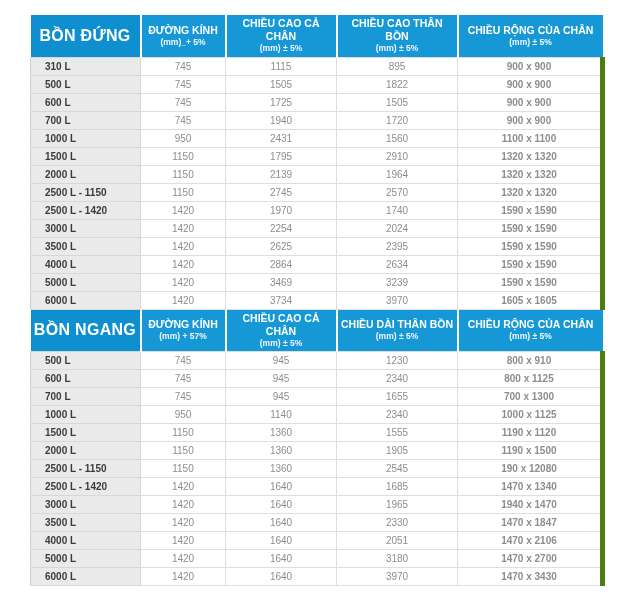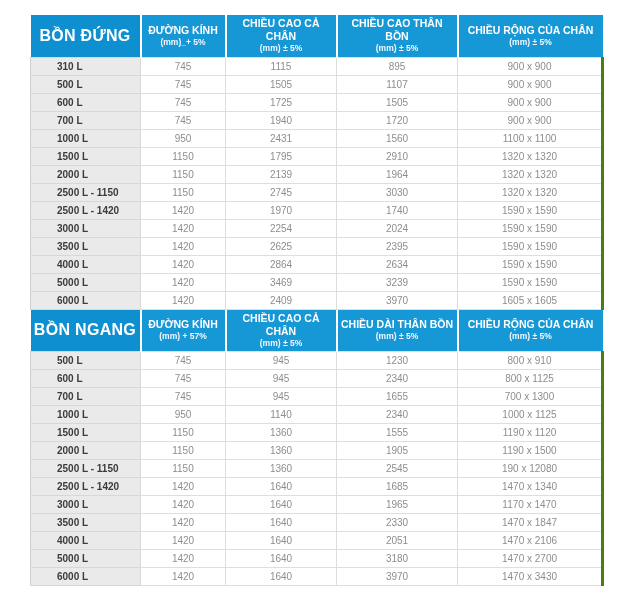--- a/index.html
+++ b/index.html
@@ -60,30 +60,30 @@
   
   tbody tr { height: 18px; }
   tbody th.row-label {
     background: #eaeaea;
     border: 1px solid #d8d8d8;
     border-left: 1px solid #cfcfcf;
     color: #3b3b3b;
     font-size: 10px;
     font-weight: bold;
     text-align: left;
-    padding-left: 26px;
+    padding-left: 14px;
   }
   tbody td {
     background: #ffffff;
     border: 1px solid #dedede;
     color: #8d8d8d;
     font-size: 10px;
     text-align: center;
   }
-  tbody td:last-child { border-right: 3px solid #4d7c0f; }
+  tbody td:last-child { border-right: 5px solid #4d7c0f; font-weight: bold; }
   section.t1 { margin-top: 0px; }
   section table { border-bottom: 1px solid #cfcfcf; }
 </style>
 </head>
 <body>
 
 <div class="page">
 
   <section class="t0">
     <table>
@@ -120,21 +120,21 @@
             <th class="row-label">310 L</th>
             <td>745</td>
             <td>1115</td>
             <td>895</td>
             <td>900 x 900</td>
           </tr>
           <tr>
             <th class="row-label">500 L</th>
             <td>745</td>
             <td>1505</td>
-            <td>1107</td>
+            <td>1822</td>
             <td>900 x 900</td>
           </tr>
           <tr>
             <th class="row-label">600 L</th>
             <td>745</td>
             <td>1725</td>
             <td>1505</td>
             <td>900 x 900</td>
           </tr>
           <tr>
@@ -162,21 +162,21 @@
             <th class="row-label">2000 L</th>
             <td>1150</td>
             <td>2139</td>
             <td>1964</td>
             <td>1320 x 1320</td>
           </tr>
           <tr>
             <th class="row-label">2500 L - 1150</th>
             <td>1150</td>
             <td>2745</td>
-            <td>3030</td>
+            <td>2570</td>
             <td>1320 x 1320</td>
           </tr>
           <tr>
             <th class="row-label">2500 L - 1420</th>
             <td>1420</td>
             <td>1970</td>
             <td>1740</td>
             <td>1590 x 1590</td>
           </tr>
           <tr>
@@ -203,21 +203,21 @@
           <tr>
             <th class="row-label">5000 L</th>
             <td>1420</td>
             <td>3469</td>
             <td>3239</td>
             <td>1590 x 1590</td>
           </tr>
           <tr>
             <th class="row-label">6000 L</th>
             <td>1420</td>
-            <td>2409</td>
+            <td>3734</td>
             <td>3970</td>
             <td>1605 x 1605</td>
           </tr>
         </tbody>
     </table>
   </section>
 
   <section class="t1">
     <table>
       <colgroup>
@@ -303,21 +303,21 @@
             <td>1420</td>
             <td>1640</td>
             <td>1685</td>
             <td>1470 x 1340</td>
           </tr>
           <tr>
             <th class="row-label">3000 L</th>
             <td>1420</td>
             <td>1640</td>
             <td>1965</td>
-            <td>1170 x 1470</td>
+            <td>1940 x 1470</td>
           </tr>
           <tr>
             <th class="row-label">3500 L</th>
             <td>1420</td>
             <td>1640</td>
             <td>2330</td>
             <td>1470 x 1847</td>
           </tr>
           <tr>
             <th class="row-label">4000 L</th>

